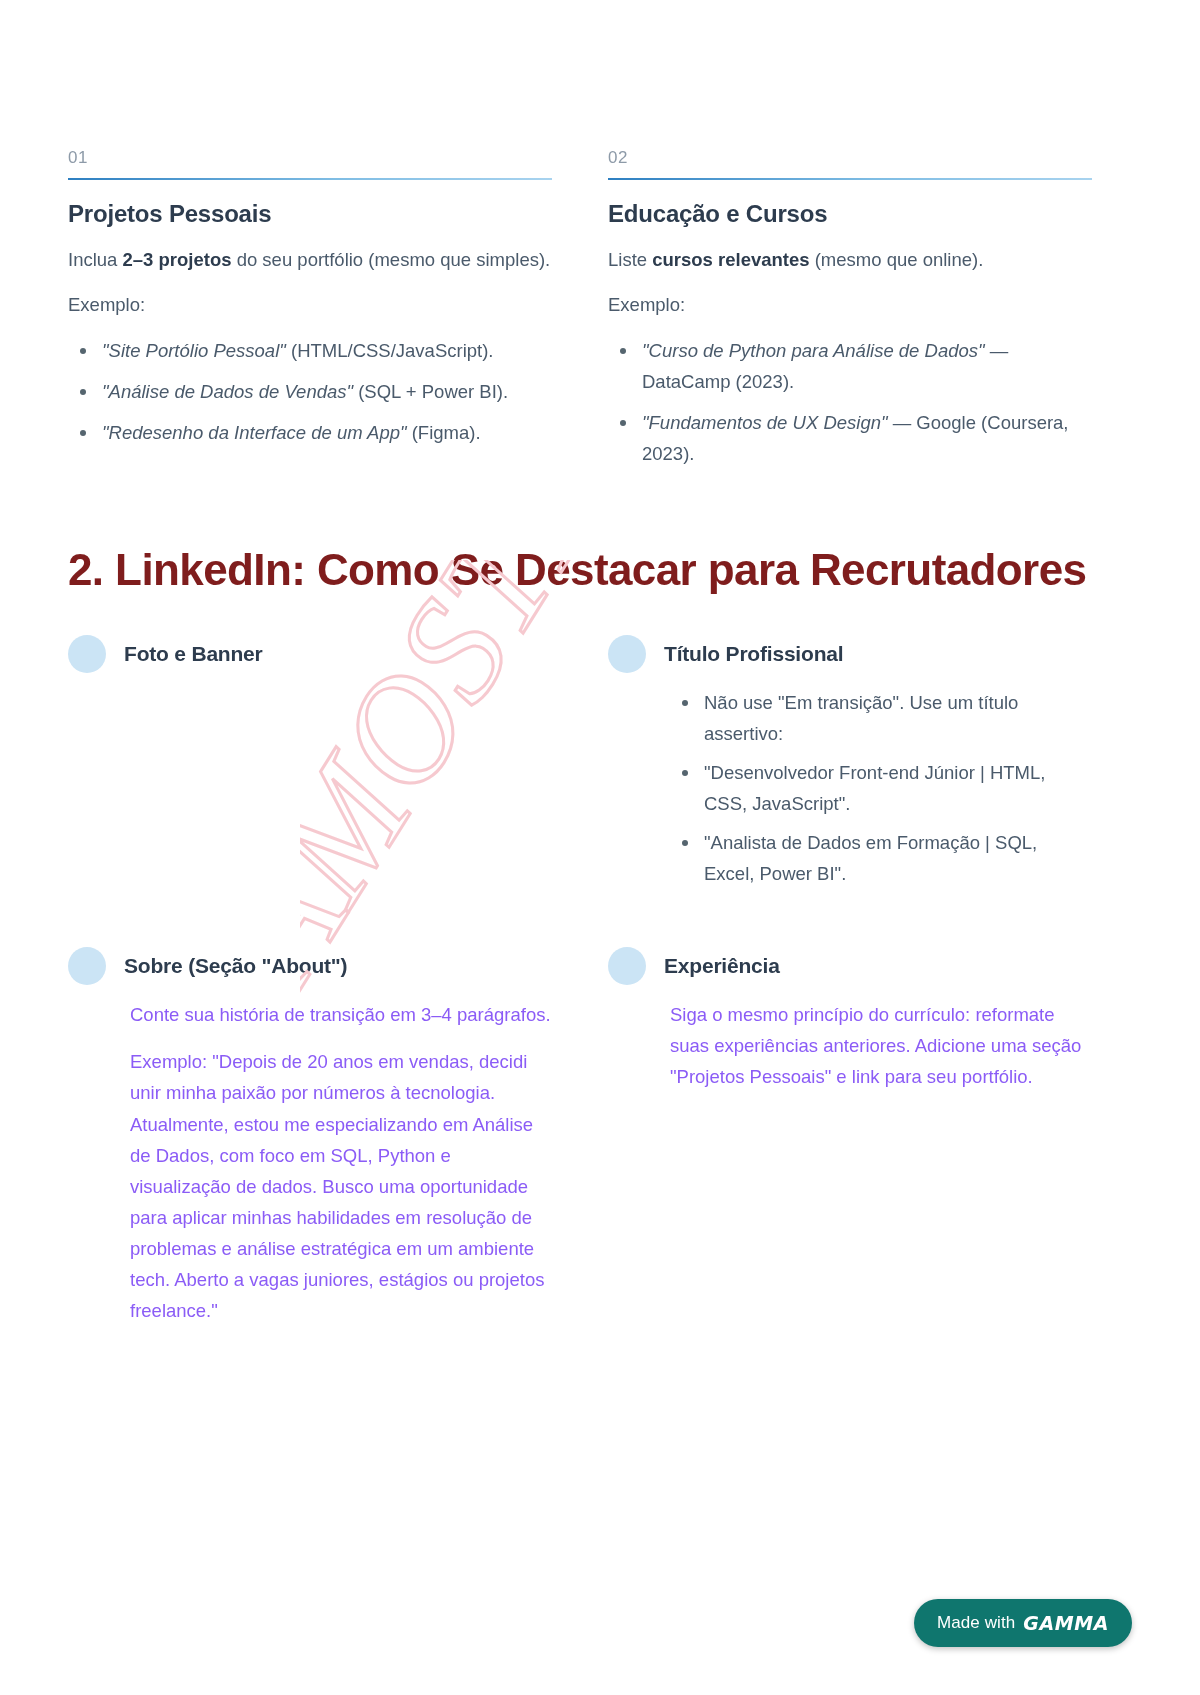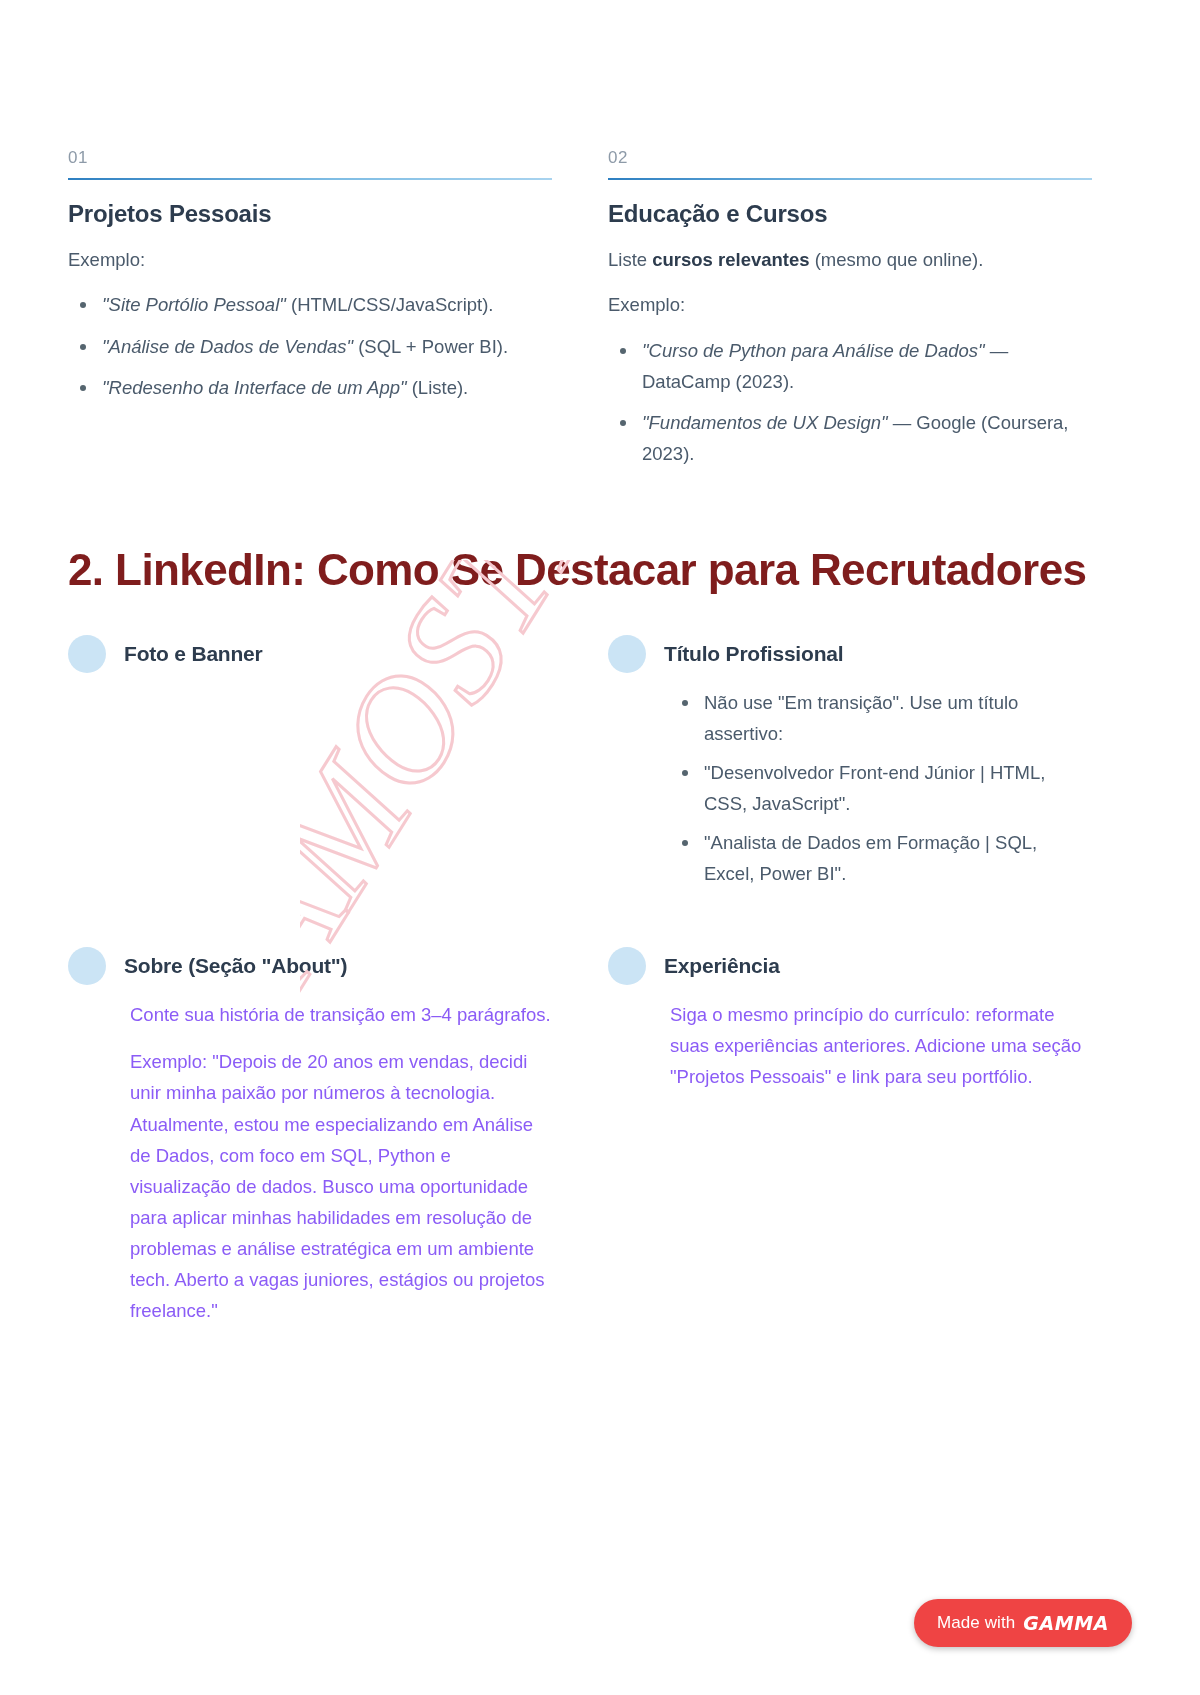--- a/index.html
+++ b/index.html
@@ -173,21 +173,21 @@
   .row-2 { margin-top: 48px; }
 
   
   .gamma-badge {
     position: absolute;
     right: 68px;
     bottom: 48px;
     width: 218px;
     height: 48px;
     border-radius: 24px;
-    background: #ef4444;
+    background: #0f766e;
     display: flex;
     align-items: center;
     justify-content: center;
     gap: 8px;
     box-shadow: 0 2px 6px rgba(0,0,0,0.25);
     z-index: 20;
   }
   .gamma-made {
     color: #ffffff;
     font-size: 17px;
@@ -211,25 +211,28 @@
 </svg>
 
 <div class="page">
 
   <div class="top-grid">
 
     <div class="top-col">
       <div class="col-number">01</div>
       <div class="col-rule"></div>
       <div class="col-title">Projetos Pessoais</div>
+      <p class="col-para">
+        <span>Inclua </span><b>2–3 projetos</b><span> do seu portfólio (mesmo que simples).</span>
+      </p>
       <p class="col-para">Exemplo:</p>
       <ul class="doc-list">
         <li><span class="it">"Site Portólio Pessoal"</span><span> (HTML/CSS/JavaScript).</span></li>
         <li><span class="it">"Análise de Dados de Vendas"</span><span> (SQL + Power BI).</span></li>
-        <li><span class="it">"Redesenho da Interface de um App"</span><span> (Liste).</span></li>
+        <li><span class="it">"Redesenho da Interface de um App"</span><span> (Figma).</span></li>
       </ul>
     </div>
 
     <div class="top-col">
       <div class="col-number">02</div>
       <div class="col-rule"></div>
       <div class="col-title">Educação e Cursos</div>
       <p class="col-para">
         <span>Liste </span><b>cursos relevantes</b><span> (mesmo que online).</span>
       </p>

